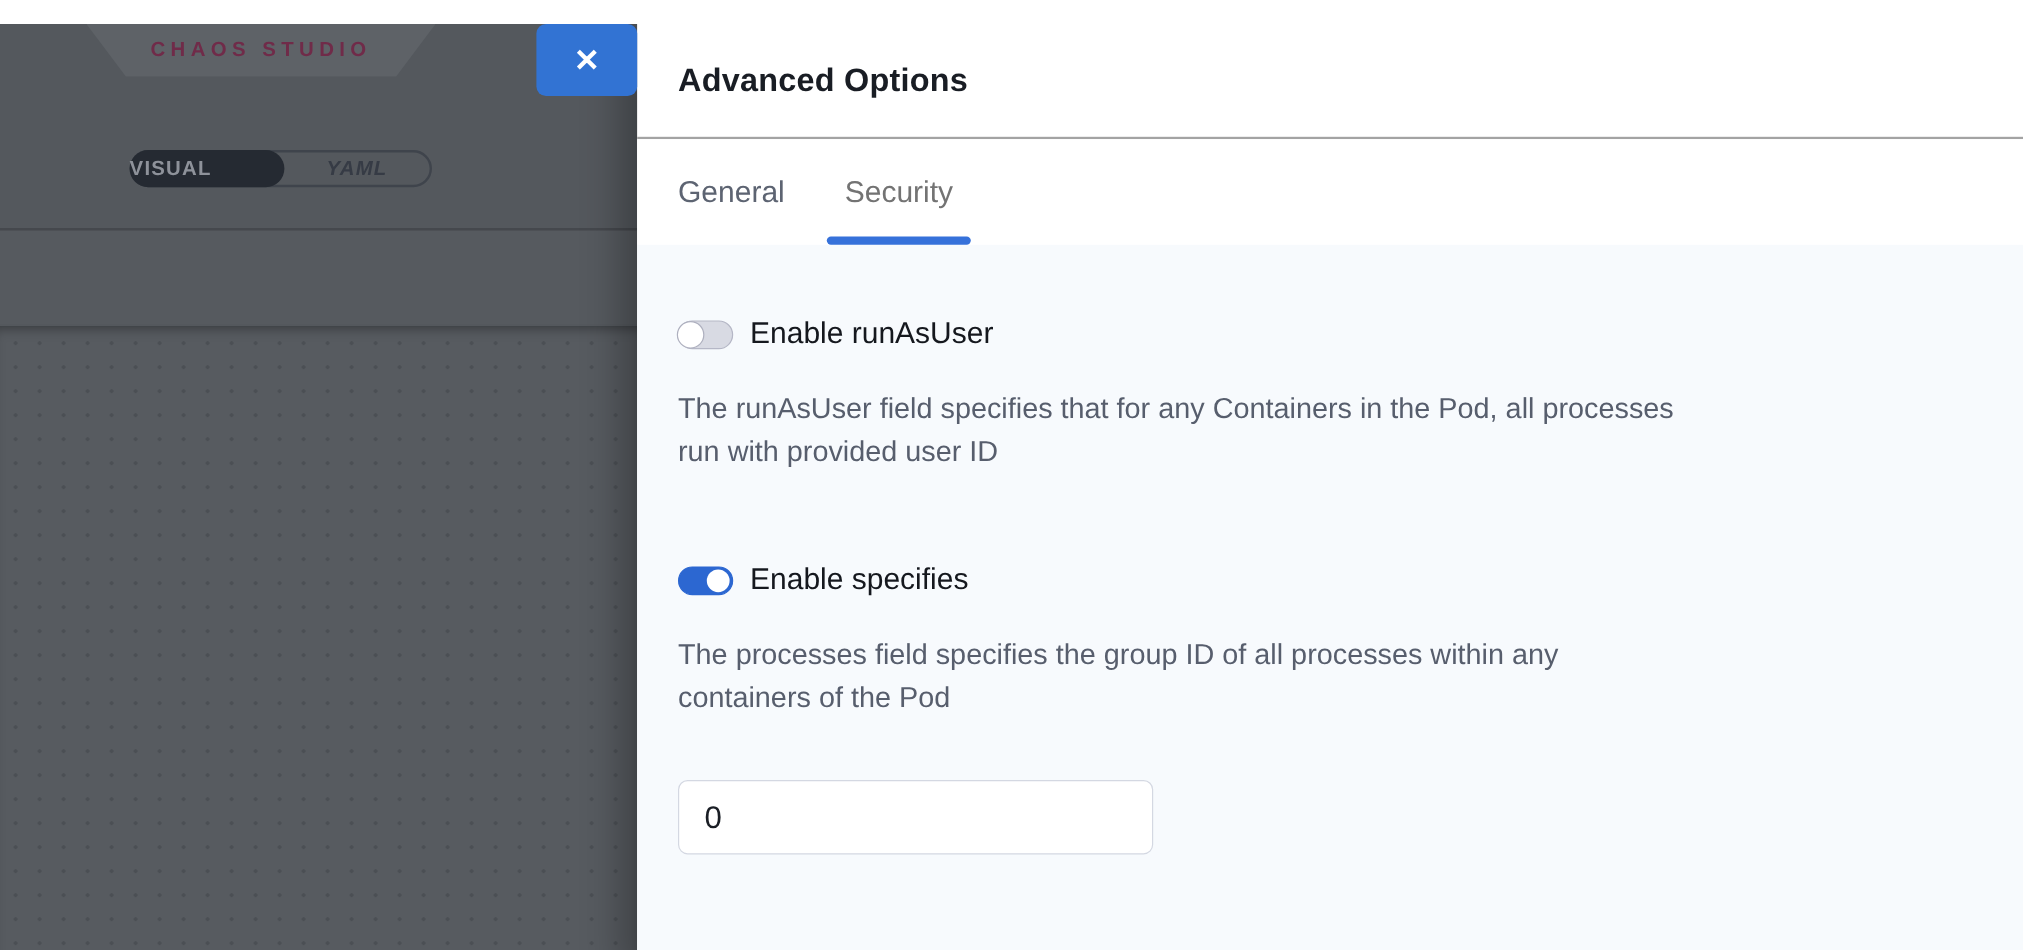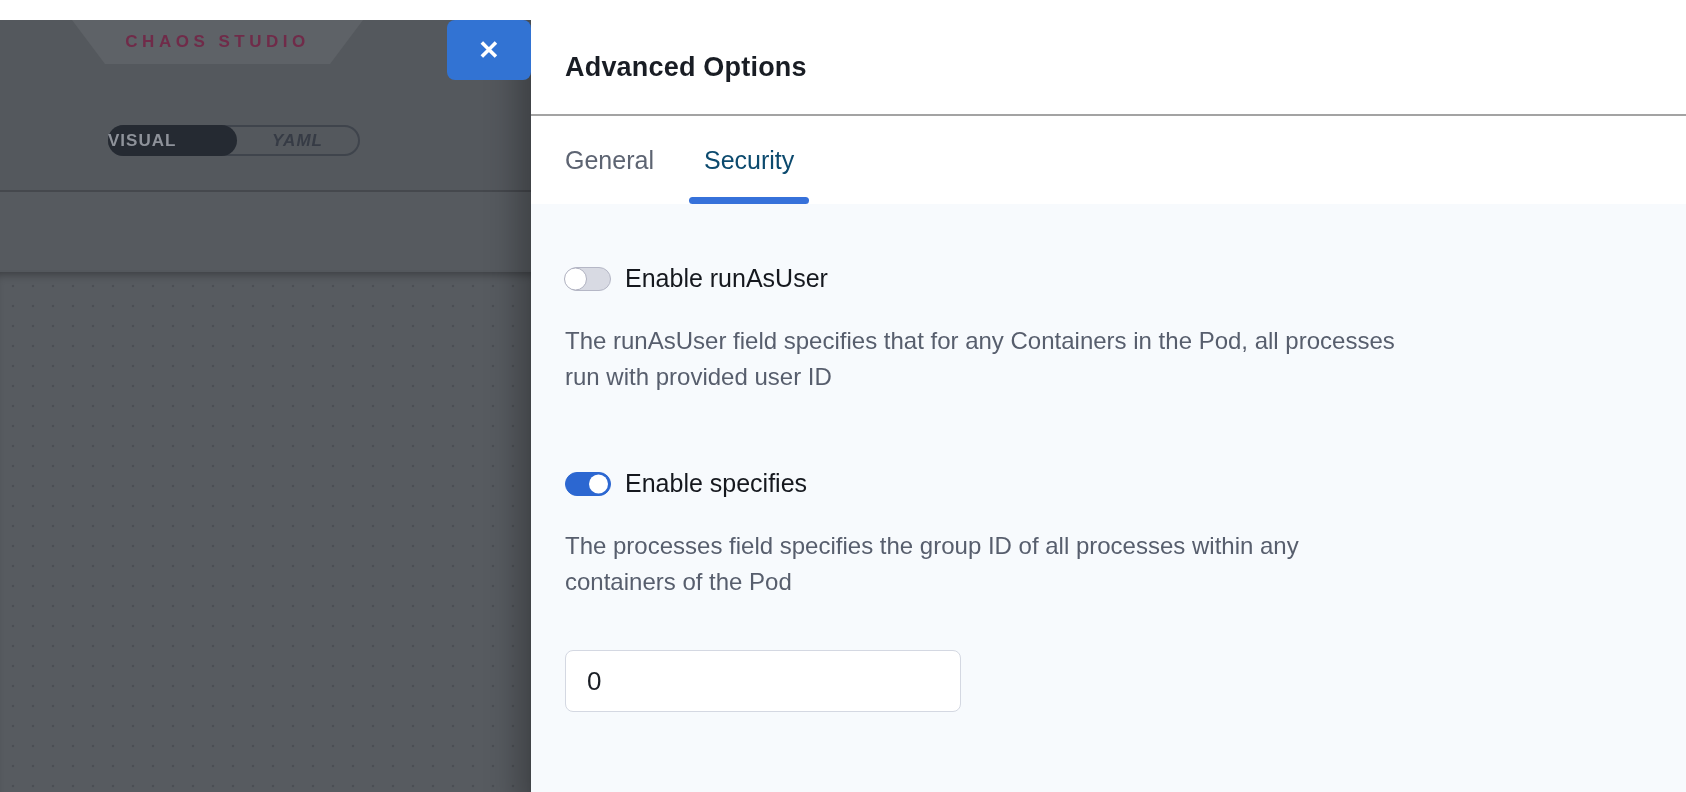--- a/index.html
+++ b/index.html
@@ -30,21 +30,21 @@
     border-radius:8px; display:flex; align-items:center; justify-content:center; cursor:pointer; z-index:3; }
   .close-btn .x-glyph { color:#ffffff; font-size:26px; font-weight:700; line-height:1; }
 
   
   .drawer { position:absolute; left:531px; top:0; width:1155px; height:792px; background:#ffffff;
     box-shadow:-14px 0 30px rgba(0,0,0,0.28); z-index:2; }
   .drawer-header { height:96px; display:flex; align-items:center; padding-left:34px; border-bottom:2px solid #a3a3a3; }
   .drawer-title { font-size:27px; font-weight:700; color:#191d24; letter-spacing:0.2px; }
   .tabs { height:88px; display:flex; padding-left:19px; gap:20px; background:#fff; }
   .tab { padding:0 15px; display:flex; align-items:center; font-size:25px; color:#5d6472; position:relative; cursor:pointer; }
-  .tab.active { color:#0c4a6e; }
+  .tab.active { color:#737373; }
   .tab.active::after { content:""; position:absolute; left:0; right:0; bottom:0; height:7px; border-radius:4px; background:#3671da; }
   .drawer-content { height:606px; background:#f7fafd; padding:60px 34px 0; }
 
   .toggle-row { display:flex; align-items:center; gap:14px; }
   .switch { position:relative; width:46px; height:24px; border-radius:13px; background:#d8dae3;
     border:1.5px solid #b5b7c6; cursor:pointer; flex:0 0 auto; }
   .switch .knob { position:absolute; left:-2px; top:50%; transform:translateY(-50%); width:23px; height:23px;
     background:#ffffff; border:1.5px solid #aeb0bf; border-radius:50%; }
   .switch.on { background:#2c67d1; border-color:#2c67d1; }
   .switch.on .knob { left:auto; right:2px; width:19px; height:19px; border:none; }

